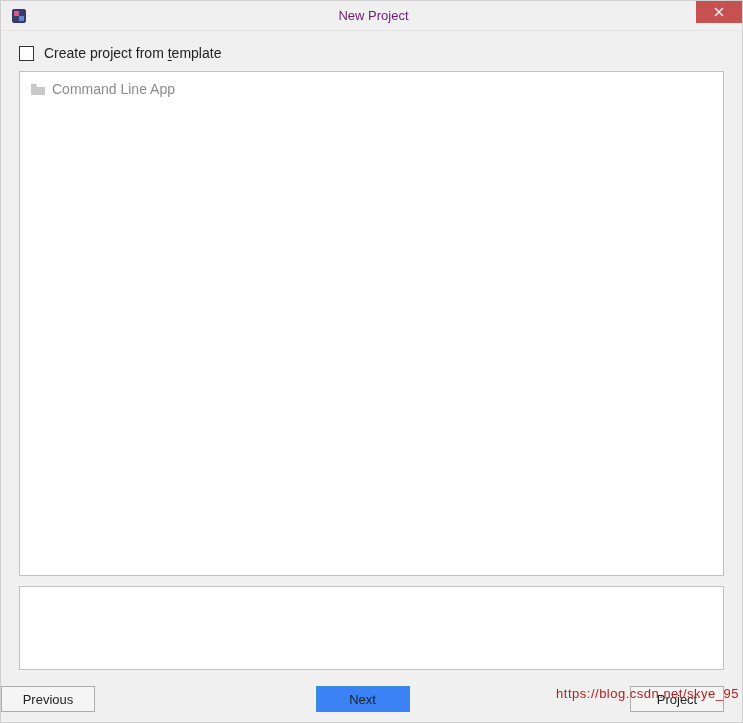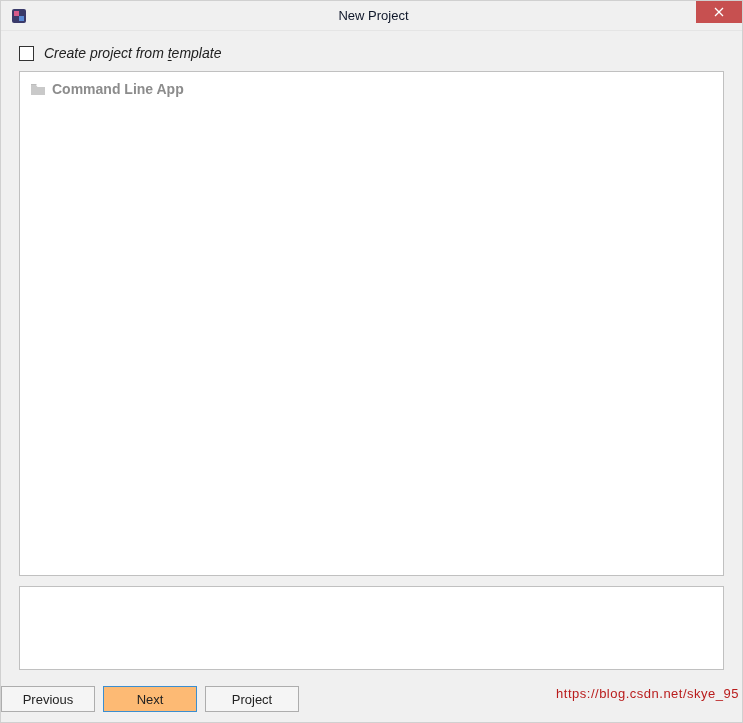--- a/index.html
+++ b/index.html
@@ -1,33 +1,33 @@
 <!DOCTYPE html>
 <html><head>
 <meta charset="utf-8">
 <style>
   * { box-sizing: border-box; margin: 0; padding: 0; }
   html, body { width: 743px; height: 723px; font-family: "Segoe UI", Tahoma, sans-serif; font-size: 13px; background: #fff; }
   .window { width: 743px; height: 723px; display: flex; flex-direction: column; background: #f0f0f0; border: 1px solid #d0d0d0; }
   .titlebar { height: 30px; display: flex; align-items: center; position: relative; background: #f0f0f0; border-bottom: 1px solid #e5e5e5; }
   .app-icon { width: 16px; height: 16px; margin-left: 10px; display: inline-block; }
-  .titlebar-title { position: absolute; left: 4px; right: 0; text-align: center; font-size: 13px; color: #0f172a; pointer-events: none; }
+  .titlebar-title { position: absolute; left: 4px; right: 0; text-align: center; font-size: 13px; color: #701a75; pointer-events: none; }
   .close-btn { width: 46px; height: 22px; position: absolute; right: 0; top: 0; background: #c75050; display: flex; align-items: center; justify-content: center; cursor: pointer; }
   .close-btn svg { width: 10px; height: 10px; }
   .content { flex: 1; display: flex; flex-direction: column; padding: 14px 18px 6px 18px; }
   .checkbox-row { display: flex; align-items: center; margin-bottom: 10px; cursor: pointer; }
   .checkbox { width: 15px; height: 15px; border: 1.5px solid #333; background: #fff; margin-right: 10px; }
-  .checkbox-label { font-size: 14px; color: #222; font-style: italic; }
-  .template-list { flex: 1; border: 1px solid #c0c0c0; background: #fff; padding: 6px 4px; overflow: auto; font-weight: bold; }
+  .checkbox-label { font-size: 14px; color: #222; }
+  .template-list { flex: 1; border: 1px solid #c0c0c0; background: #fff; padding: 6px 4px; overflow: auto; }
   .template-item { display: flex; align-items: center; padding: 3px 6px; color: #8c8c8c; font-size: 14px; }
   .template-item .folder-icon { width: 16px; height: 14px; margin-right: 6px; display: inline-block; }
   .desc-panel { height: 84px; border: 1px solid #c0c0c0; background: #fff; margin-top: 10px; }
-  .button-row { height: 46px; display: flex; align-items: center; justify-content: flex-start; padding: 0 18px 0 0; gap: 8px; }
+  .button-row { height: 46px; display: flex; align-items: center; justify-content: space-between; padding: 0 18px 0 0; gap: 8px; }
   .btn { min-width: 94px; height: 26px; background: #f5f5f5; border: 1px solid #adadad; font-size: 13px; color: #222; cursor: pointer; }
-  .btn.primary { border: 1.5px solid #3b8ed0; background: #fdba74; }
+  .btn.primary { border: 1.5px solid #3b8ed0; background: #3b82f6; }
   .watermark { position: absolute; right: 4px; bottom: 22px; font-size: 13px; color: #b91c1c; letter-spacing: 0.5px; pointer-events: none; }
   .underline { text-decoration: underline; text-underline-offset: 2px; }
 </style>
 </head>
 <body>
 
 <div class="window">
 
   <div class="titlebar">
     <span class="app-icon">

